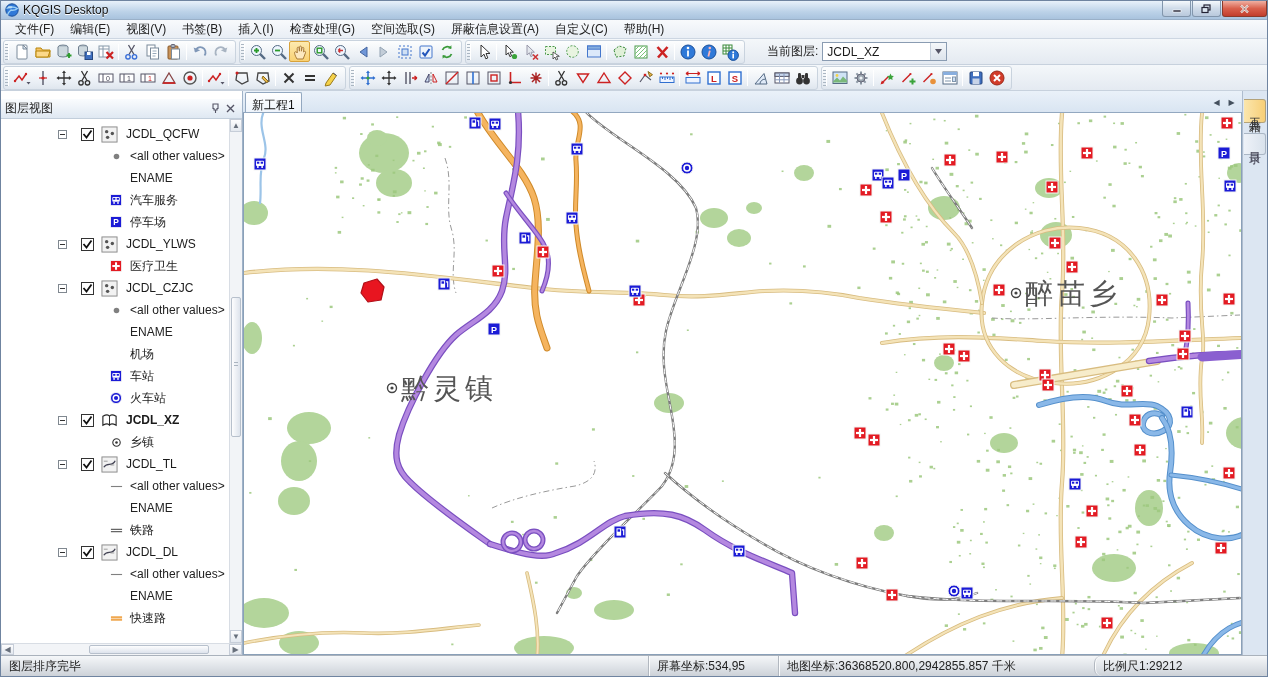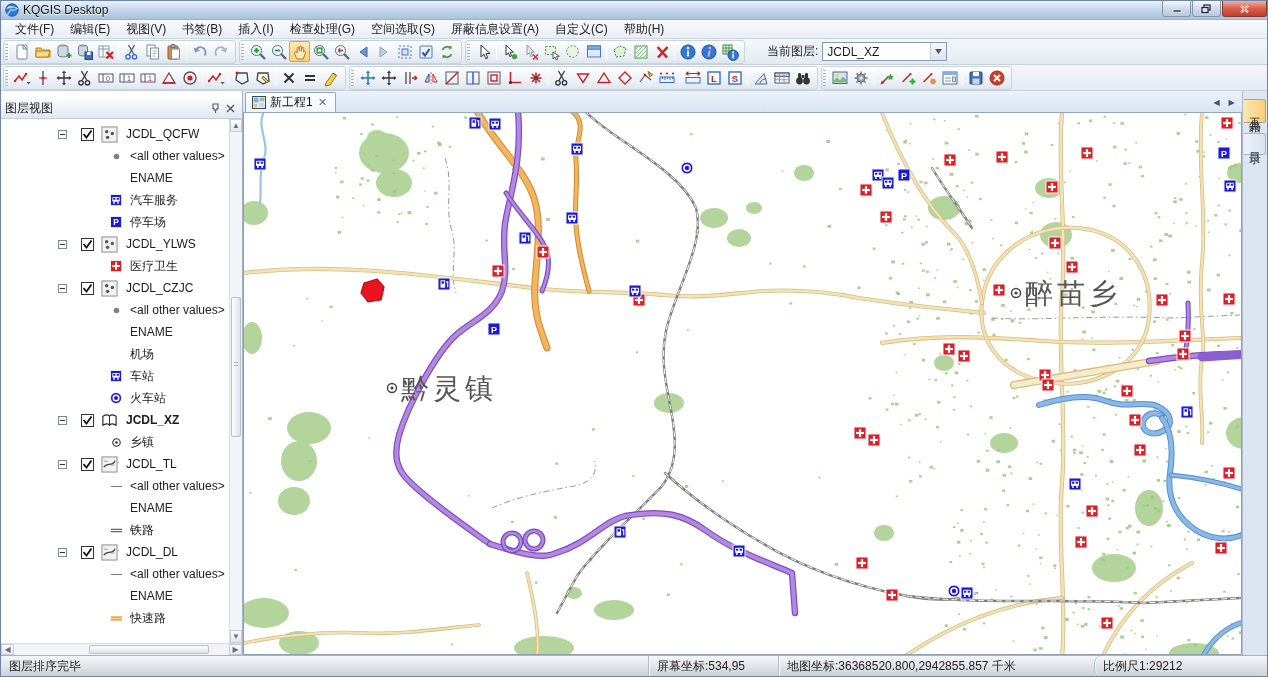--- a/index.html
+++ b/index.html
@@ -75,21 +75,21 @@
     background:repeating-linear-gradient(#aab4c0 0 1px, transparent 1px 3px); }
   #hscroll { height:12px; flex:0 0 12px; background:#f2f4f7; border-top:1px solid #d8dde4; display:flex; }
   .sbh-btn { width:13px; flex:0 0 13px; background:linear-gradient(#fdfdfe,#e3e8ef); border:1px solid #c6cdd8; display:flex; align-items:center; justify-content:center; color:#68707c; font-size:8px; }
   #hthumb { margin:1px 0 1px 75px; width:120px; background:linear-gradient(#fdfdfe,#dde3ec); border:1px solid #b7c0cc; border-radius:2px; }
 
   
   #map-doc { flex:1; display:flex; flex-direction:column; min-width:0; background:#dfe9f5; }
   #tabbar { height:22px; flex:0 0 22px; display:flex; align-items:flex-end; padding-left:2px;
     background:linear-gradient(#eaf1f9,#d9e5f2); border-bottom:1px solid #93a8c0; }
   #map-tab { height:20px; display:flex; align-items:center; gap:4px; padding:0 6px;
-    background:linear-gradient(#ffffff,#eef4fb); border:1px solid #93a8c0; border-bottom:none; border-radius:2px 2px 0 0; }
+    background:linear-gradient(#ffffff,#eef4fb); border:1px solid #93a8c0; border-bottom:none; border-radius:2px 2px 0 0;flex-direction:column; }
   #map-tab .tab-label { color:#111; }
   #tab-close { color:#667; font-size:11px; width:12px; text-align:center; }
   #tab-arrows { margin-left:auto; display:flex; gap:2px; padding:0 4px 3px 0; }
   .tab-arrow { width:13px; height:14px; display:flex; align-items:center; justify-content:center; color:#44505e; font-size:8px; }
   #canvas-wrap { flex:1; border:1px solid #8aa0b8; border-top:none; background:#fff; min-height:0; position:relative; overflow:hidden; }
   #map-svg { position:absolute; left:0; top:0; }
 
   
   #side-strip { width:25px; flex:0 0 25px; background:#dce6f2; border-left:1px solid #aebcce; padding-top:8px;
     display:flex; flex-direction:column; align-items:center; gap:10px; }

